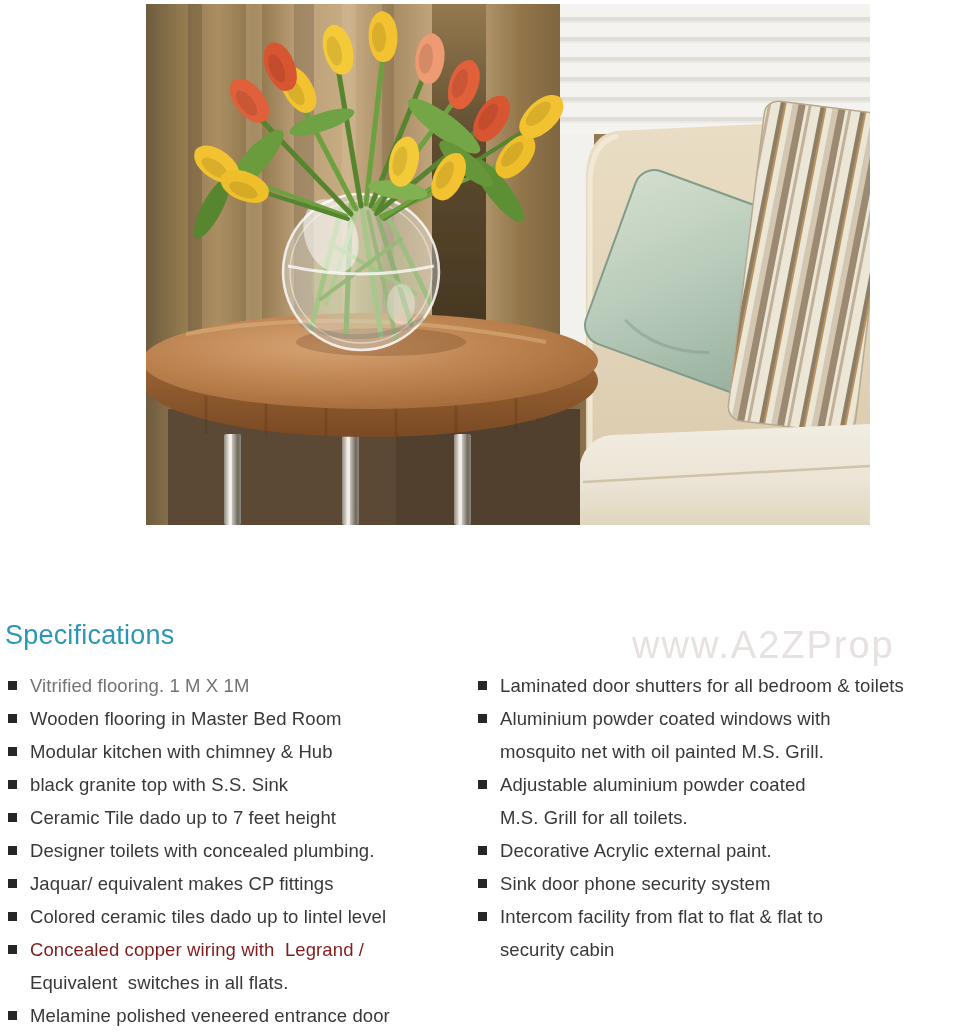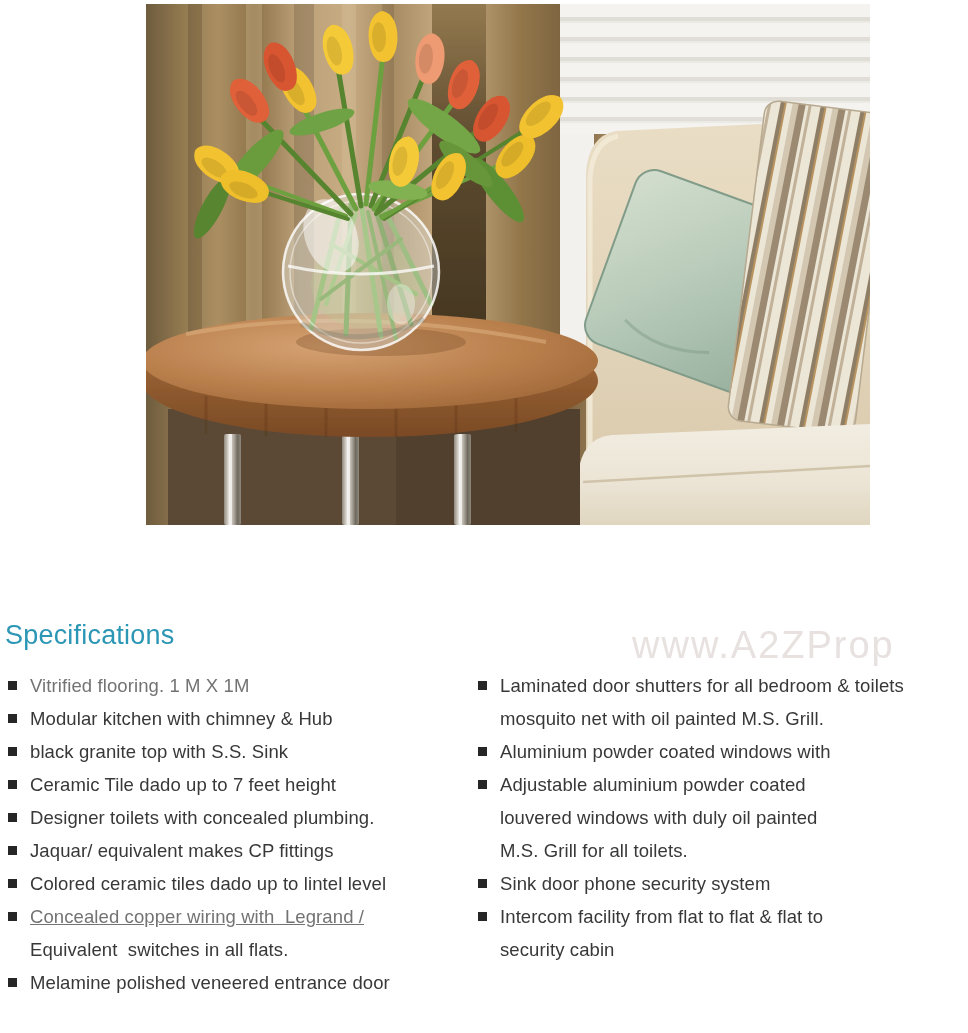--- a/index.html
+++ b/index.html
@@ -230,20 +230,24 @@
 
   <h1 class="specs-title" style="color: rgb(44, 150, 181); text-align: center;">Specifications</h1>
 
   <div class="col col-left">
       <div class="spec-row">
       <span class="bullet" style="background: rgb(38, 38, 38);"></span>
       <span class="spec-text" style="color: #737373;">Vitrified flooring. 1 M X 1M</span>
     </div>
       <div class="spec-row">
       <span class="bullet" style="background: rgb(38, 38, 38);"></span>
+      <span class="spec-text" style="color: rgb(56, 56, 56);">Wooden flooring in Master Bed Room</span>
+    </div>
+      <div class="spec-row">
+      <span class="bullet" style="background: rgb(38, 38, 38);"></span>
       <span class="spec-text" style="color: rgb(56, 56, 56);">Modular kitchen with chimney &amp; Hub</span>
     </div>
       <div class="spec-row">
       <span class="bullet" style="background: rgb(38, 38, 38);"></span>
       <span class="spec-text" style="color: rgb(56, 56, 56);">black granite top with S.S. Sink</span>
     </div>
       <div class="spec-row">
       <span class="bullet" style="background: rgb(38, 38, 38);"></span>
       <span class="spec-text" style="color: rgb(56, 56, 56);">Ceramic Tile dado up to 7 feet height</span>
     </div>
@@ -254,63 +258,63 @@
       <div class="spec-row">
       <span class="bullet" style="background: rgb(38, 38, 38);"></span>
       <span class="spec-text" style="color: rgb(56, 56, 56);">Jaquar/ equivalent makes CP fittings</span>
     </div>
       <div class="spec-row">
       <span class="bullet" style="background: rgb(38, 38, 38);"></span>
       <span class="spec-text" style="color: rgb(56, 56, 56);">Colored ceramic tiles dado up to lintel level</span>
     </div>
       <div class="spec-row">
       <span class="bullet" style="background: rgb(38, 38, 38);"></span>
-      <span class="spec-text" style="color: #737373; text-decoration: underline;">Concealed copper wiring with  Legrand /</span>
+      <span class="spec-text" style="color: #7f1d1d;">Concealed copper wiring with  Legrand /</span>
     </div>
       <div class="spec-row cont">
       <span class="bullet" style="background: rgb(38, 38, 38);"></span>
       <span class="spec-text" style="color: rgb(56, 56, 56);">Equivalent  switches in all flats.</span>
     </div>
       <div class="spec-row">
       <span class="bullet" style="background: rgb(38, 38, 38);"></span>
       <span class="spec-text" style="color: rgb(56, 56, 56);">Melamine polished veneered entrance door</span>
     </div>
     </div>
   <div class="col col-right">
       <div class="spec-row">
       <span class="bullet" style="background: rgb(38, 38, 38);"></span>
       <span class="spec-text" style="color: rgb(56, 56, 56);">Laminated door shutters for all bedroom &amp; toilets</span>
     </div>
+      <div class="spec-row">
+      <span class="bullet" style="background: rgb(38, 38, 38);"></span>
+      <span class="spec-text" style="color: rgb(56, 56, 56);">Aluminium powder coated windows with</span>
+    </div>
       <div class="spec-row cont">
       <span class="bullet" style="background: rgb(38, 38, 38);"></span>
       <span class="spec-text" style="color: rgb(56, 56, 56);">mosquito net with oil painted M.S. Grill.</span>
     </div>
       <div class="spec-row">
       <span class="bullet" style="background: rgb(38, 38, 38);"></span>
-      <span class="spec-text" style="color: rgb(56, 56, 56);">Aluminium powder coated windows with</span>
-    </div>
-      <div class="spec-row">
-      <span class="bullet" style="background: rgb(38, 38, 38);"></span>
       <span class="spec-text" style="color: rgb(56, 56, 56);">Adjustable aluminium powder coated</span>
     </div>
       <div class="spec-row cont">
       <span class="bullet" style="background: rgb(38, 38, 38);"></span>
-      <span class="spec-text" style="color: rgb(56, 56, 56);">louvered windows with duly oil painted</span>
+      <span class="spec-text" style="color: rgb(56, 56, 56);">M.S. Grill for all toilets.</span>
+    </div>
+      <div class="spec-row">
+      <span class="bullet" style="background: rgb(38, 38, 38);"></span>
+      <span class="spec-text" style="color: rgb(56, 56, 56);">Decorative Acrylic external paint.</span>
+    </div>
+      <div class="spec-row">
+      <span class="bullet" style="background: rgb(38, 38, 38);"></span>
+      <span class="spec-text" style="color: rgb(56, 56, 56);">Sink door phone security system</span>
+    </div>
+      <div class="spec-row">
+      <span class="bullet" style="background: rgb(38, 38, 38);"></span>
+      <span class="spec-text" style="color: rgb(56, 56, 56);">Intercom facility from flat to flat &amp; flat to</span>
     </div>
       <div class="spec-row cont">
       <span class="bullet" style="background: rgb(38, 38, 38);"></span>
-      <span class="spec-text" style="color: rgb(56, 56, 56);">M.S. Grill for all toilets.</span>
-    </div>
-      <div class="spec-row">
-      <span class="bullet" style="background: rgb(38, 38, 38);"></span>
-      <span class="spec-text" style="color: rgb(56, 56, 56);">Sink door phone security system</span>
-    </div>
-      <div class="spec-row">
-      <span class="bullet" style="background: rgb(38, 38, 38);"></span>
-      <span class="spec-text" style="color: rgb(56, 56, 56);">Intercom facility from flat to flat &amp; flat to</span>
-    </div>
-      <div class="spec-row cont">
-      <span class="bullet" style="background: rgb(38, 38, 38);"></span>
       <span class="spec-text" style="color: rgb(56, 56, 56);">security cabin</span>
     </div>
     </div>
 
 </div>
 
 </body></html>

